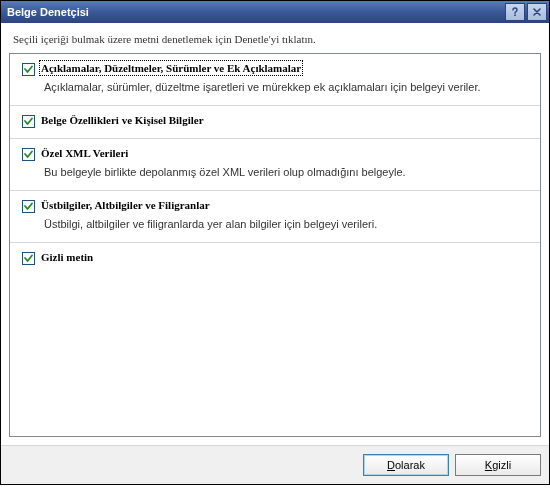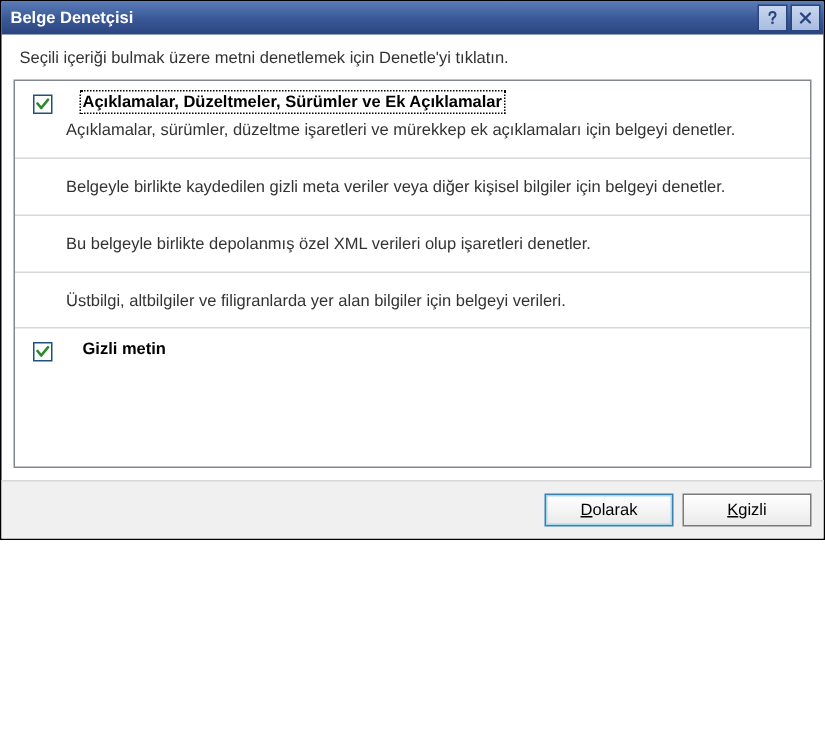--- a/index.html
+++ b/index.html
@@ -8,21 +8,21 @@
     padding: 0;
     font-family: Tahoma, "Segoe UI", sans-serif;
     font-size: 11px;
     background: #fff;
     width: 550px;
     height: 500px;
     overflow: hidden;
   }
   .dialog {
     width: 550px;
-    height: 360px;
+    height: 485px;
     border: 1px solid #000;
     background: #fff;
     display: flex;
     flex-direction: column;
   }
   .titlebar {
     background: linear-gradient(to bottom, #5a7bb8 0%, #3b5998 50%, #2a4480 100%);
     color: #fff;
     height: 22px;
     display: flex;
@@ -44,37 +44,39 @@
     margin-left: 2px;
     color: #2a4480;
     font-weight: bold;
     font-size: 11px;
   }
   .titlebar-btn svg { display:block; }
   .instruction {
     padding: 10px 12px 8px 12px;
     color: #333;
     font-size: 11px;
+    font-family: Liberation Serif, serif;
   }
   .content-frame {
     margin: 0 8px 8px 8px;
     border: 1px solid #828790;
     flex: 1;
     background: #fff;
     overflow: auto;
   }
   .item {
     padding: 8px 12px 10px 12px;
     border-bottom: 1px solid #d8d8d8;
   }
   .item:last-child { border-bottom: none; text-align: right; }
   .item-head {
     display: flex;
     align-items: flex-start;
-    gap: 20px;
+    gap: 6px;
+    font-family: Liberation Serif, serif;
   }
   .chk {
     width: 13px;
     height: 13px;
     border: 1px solid #1c5180;
     background: #fff;
     display: inline-flex;
     align-items: center;
     justify-content: center;
     margin-top: 1px;
@@ -151,29 +153,52 @@
 
   <div class="item">
         <div class="item-head">
           <span class="chk">
             <svg width="11" height="11" viewBox="0 0 11 11">
               <path d="M2 5 L4.5 8 L9 2.5" stroke="#2a8a2a" stroke-width="1.8" fill="none" stroke-linecap="round" stroke-linejoin="round"></path>
             </svg>
           </span>
           <span class="item-title focused">Açıklamalar, Düzeltmeler, Sürümler ve Ek Açıklamalar</span>
         </div>
-        <div class="item-desc">Açıklamalar, sürümler, düzeltme işaretleri ve mürekkep ek açıklamaları için belgeyi denetler.</div>
-      </div>
-      <div class="item">
-        <div class="item-desc">Belgeyle birlikte kaydedilen gizli meta veriler veya diğer kişisel bilgiler için belgeyi denetler.</div>
-      </div>
-      <div class="item">
-        <div class="item-desc">Bu belgeyle birlikte depolanmış özel XML verileri olup işaretleri denetler.</div>
-      </div>
-      <div class="item">
+        <div class="item-desc">Açıklamalar, sürümler, düzeltme işaretleri ve mürekkep ek açıklamaları için belgeyi veriler.</div>
+      </div>
+      <div class="item">
+        <div class="item-head">
+          <span class="chk">
+            <svg width="11" height="11" viewBox="0 0 11 11">
+              <path d="M2 5 L4.5 8 L9 2.5" stroke="#2a8a2a" stroke-width="1.8" fill="none" stroke-linecap="round" stroke-linejoin="round"></path>
+            </svg>
+          </span>
+          <span class="item-title">Belge Özellikleri ve Kişisel Bilgiler</span>
+        </div>
+      </div>
+      <div class="item">
+        <div class="item-head">
+          <span class="chk">
+            <svg width="11" height="11" viewBox="0 0 11 11">
+              <path d="M2 5 L4.5 8 L9 2.5" stroke="#2a8a2a" stroke-width="1.8" fill="none" stroke-linecap="round" stroke-linejoin="round"></path>
+            </svg>
+          </span>
+          <span class="item-title">Özel XML Verileri</span>
+        </div>
+        <div class="item-desc">Bu belgeyle birlikte depolanmış özel XML verileri olup olmadığını belgeyle.</div>
+      </div>
+      <div class="item">
+        <div class="item-head">
+          <span class="chk">
+            <svg width="11" height="11" viewBox="0 0 11 11">
+              <path d="M2 5 L4.5 8 L9 2.5" stroke="#2a8a2a" stroke-width="1.8" fill="none" stroke-linecap="round" stroke-linejoin="round"></path>
+            </svg>
+          </span>
+          <span class="item-title">Üstbilgiler, Altbilgiler ve Filigranlar</span>
+        </div>
         <div class="item-desc">Üstbilgi, altbilgiler ve filigranlarda yer alan bilgiler için belgeyi verileri.</div>
       </div>
       <div class="item">
         <div class="item-head">
           <span class="chk">
             <svg width="11" height="11" viewBox="0 0 11 11">
               <path d="M2 5 L4.5 8 L9 2.5" stroke="#2a8a2a" stroke-width="1.8" fill="none" stroke-linecap="round" stroke-linejoin="round"></path>
             </svg>
           </span>
           <span class="item-title">Gizli metin</span>

